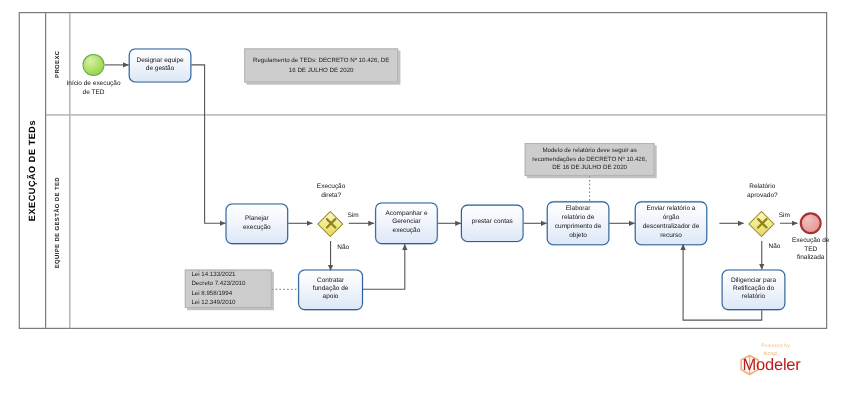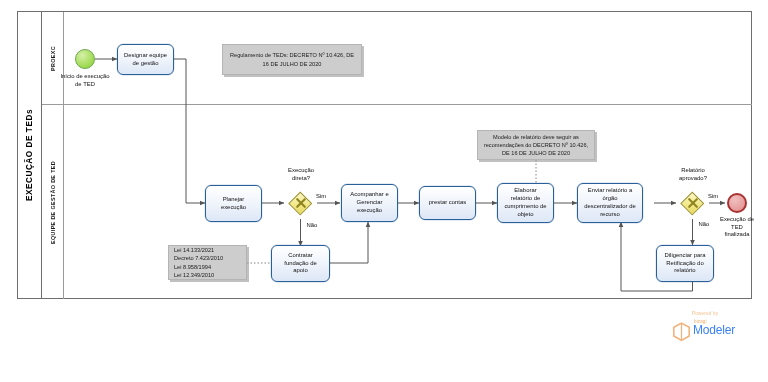--- a/index.html
+++ b/index.html
@@ -201,23 +201,23 @@
   }
   #wm-brand {
     position: absolute;
     left: 26px; top: 7.5px;
     font-size: 4.6px;
     color: #f0b070;
     letter-spacing: 0.1px;
   }
   #wm-modeler {
     position: absolute;
-    left: 25px; top: 11.5px;
-    font-size: 12px;
-    color: #3b82f6;
+    left: 7px; top: 11.5px;
+    font-size: 15px;
+    color: #b91c1c;
     letter-spacing: -0.2px;
   }
   #wm-logo {
     position: absolute;
     left: 4px; top: 11px;
     width: 19px; height: 20px;
   }
 </style>
 </head>
 <body>

